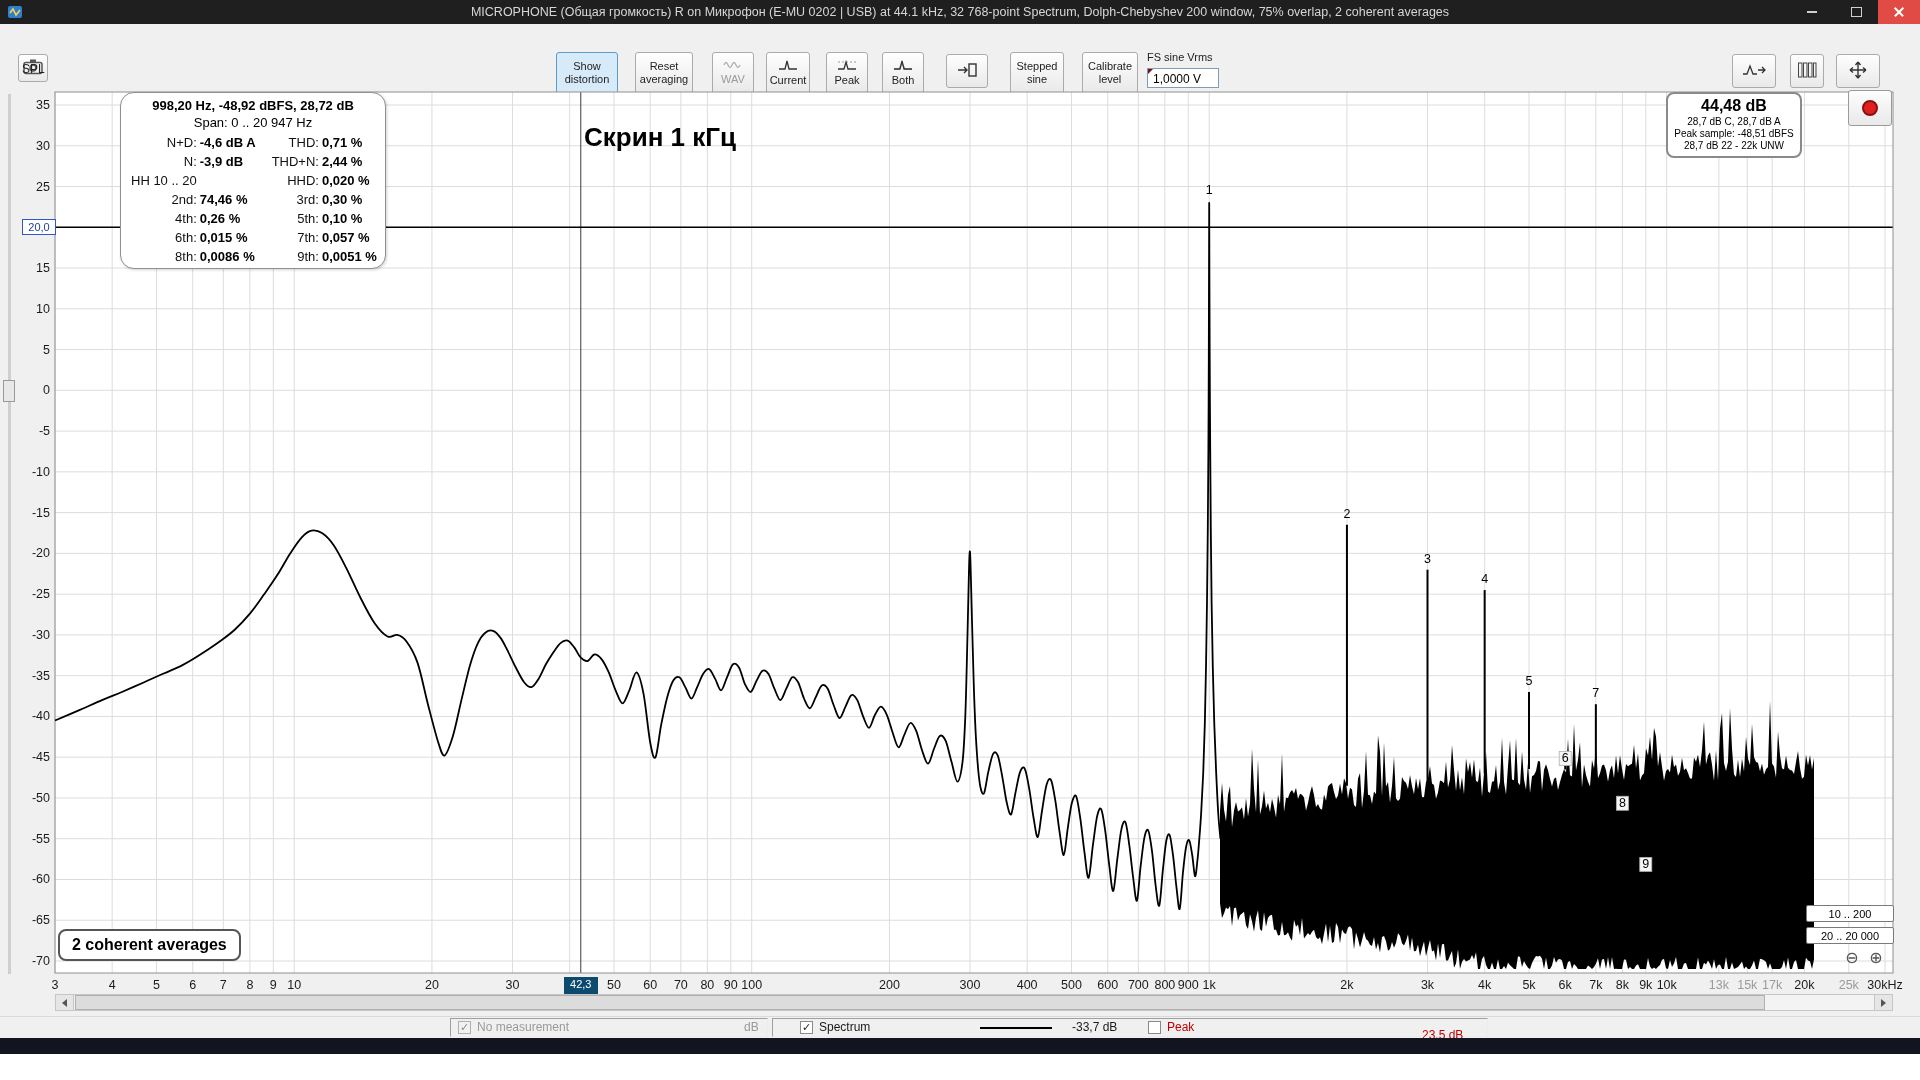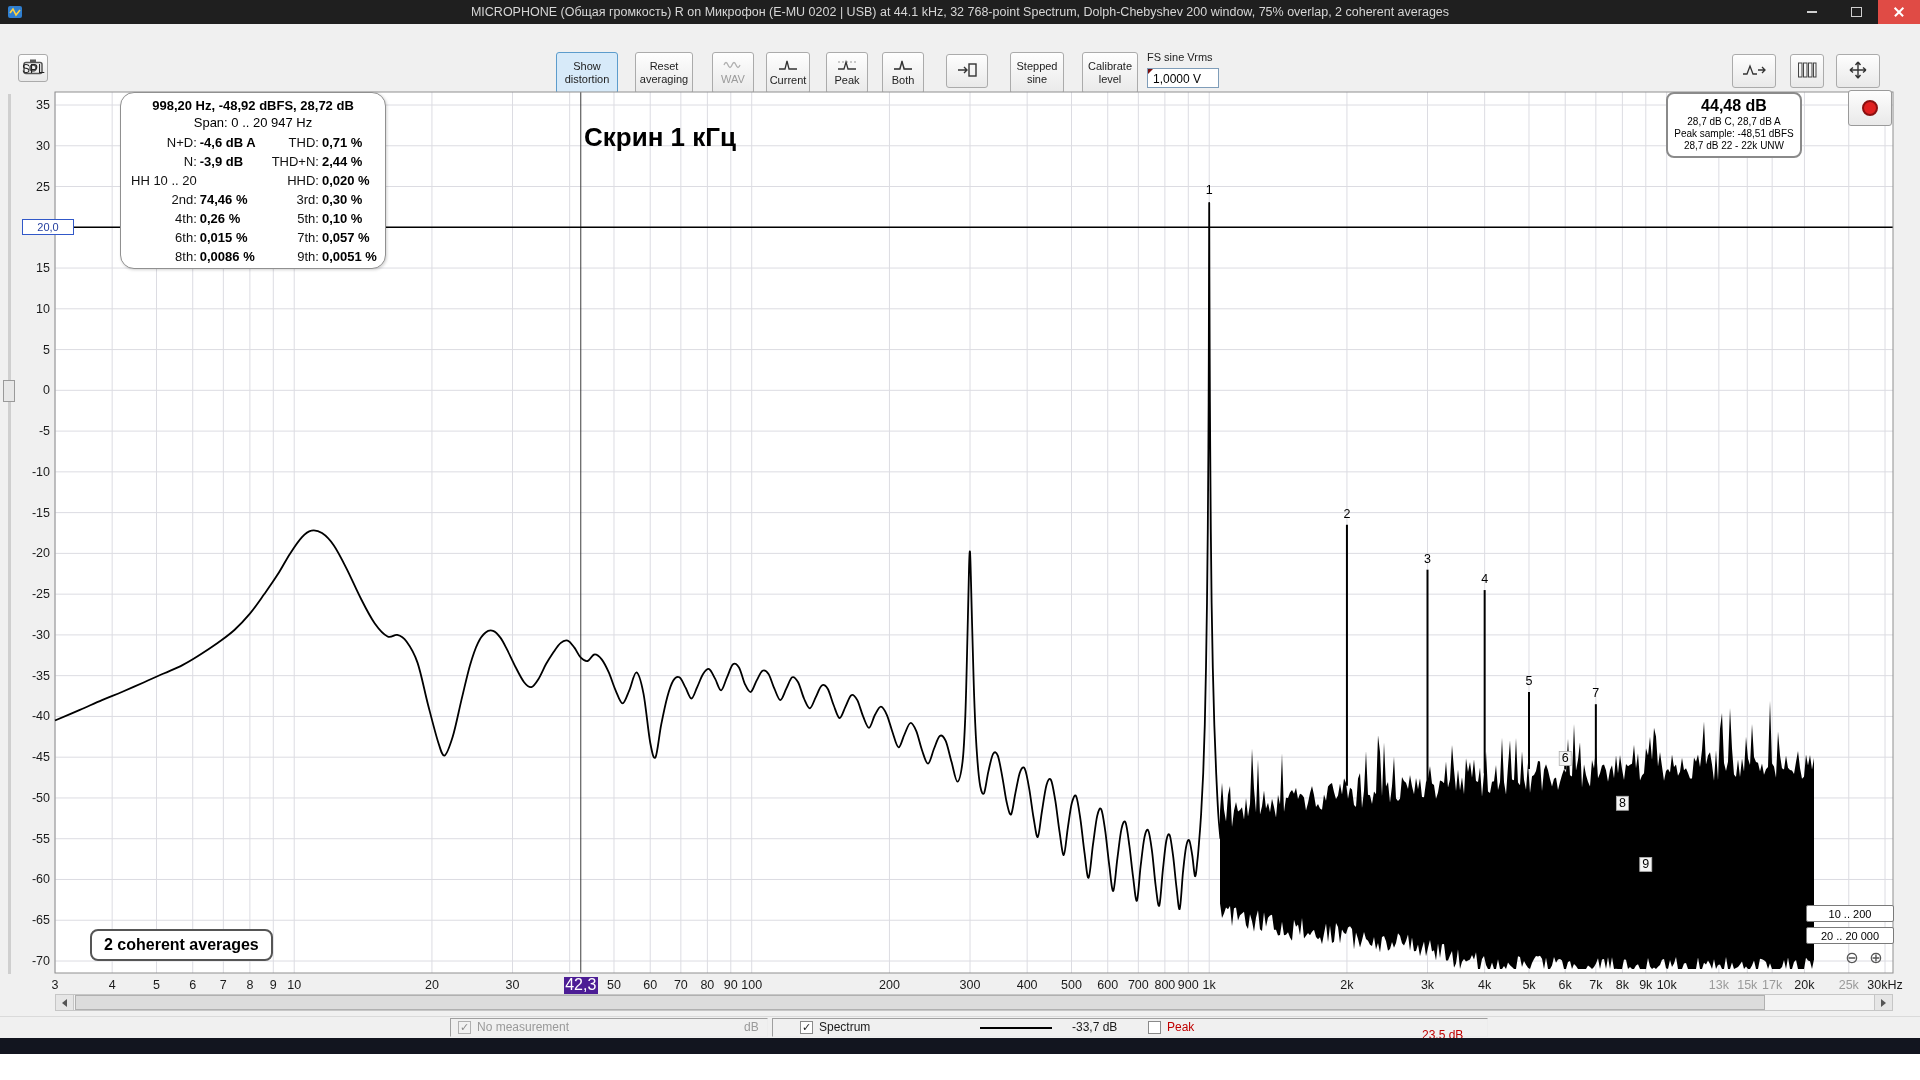--- a/index.html
+++ b/index.html
@@ -60,26 +60,26 @@
   .info-box td{font-size:13px;height:19px;white-space:nowrap;padding:0;}
   .info-box td.lab{text-align:right;color:#111;padding-right:3px;padding-left:6px;}
   .info-box td.val{text-align:left;font-weight:bold;color:#000;padding-right:10px;}
   .level-box{position:absolute;left:1666px;top:92px;width:136px;background:#fff;border:2px solid #8a8a8a;border-radius:8px;
     padding:3px 0 4px;text-align:center;box-sizing:border-box;}
   .level-big{font-size:16px;font-weight:bold;color:#000;margin-bottom:1px;}
   .level-small{font-size:10px;line-height:12px;color:#000;}
   .record-btn{position:absolute;left:1848px;top:90px;width:44px;height:36px;border:1px solid #9a9a9a;border-radius:3px;
     background:linear-gradient(#fdfdfd,#e9e9e9);display:flex;align-items:center;justify-content:center;box-sizing:border-box;}
   .record-dot{width:16px;height:16px;border-radius:50%;background:#e02020;border:2px solid #8a1010;box-sizing:border-box;}
-  .marker-level{position:absolute;left:22px;top:219px;width:52px;height:16px;background:#fff;border:1px solid #3158c8;
+  .marker-level{position:absolute;left:22px;top:219px;width:34px;height:16px;background:#fff;border:1px solid #3158c8;
     color:#26409f;font-size:11px;line-height:14px;text-align:center;box-sizing:border-box;}
-  .cursor-tag{position:absolute;left:564px;top:977px;width:34px;height:27px;background:#4c1d95;color:#fff;
-    font-size:16px;line-height:15px;text-align:center;}
+  .cursor-tag{position:absolute;left:564px;top:977px;width:34px;height:27px;background:#0c4a6e;color:#fff;
+    font-size:11px;line-height:15px;text-align:center;}
   .averages-box{position:absolute;left:58px;top:929px;background:#fff;border:2px solid #555;border-radius:8px;
-    padding:5px 12px;font-size:16px;font-weight:bold;color:#000;margin-left:32px;}
+    padding:5px 12px;font-size:16px;font-weight:bold;color:#000;}
   .range-btn{position:absolute;left:1806px;width:88px;height:17px;background:#fff;border:1px solid #7a7a7a;border-radius:2px;
     font-size:11px;line-height:15px;text-align:center;color:#000;box-sizing:border-box;}
   .zoom-glyph{position:absolute;top:948px;width:20px;height:20px;font-size:16px;line-height:20px;color:#555;text-align:center;}
 
   
   .hscroll{position:absolute;left:55px;top:994px;width:1838px;height:17px;background:#f3f3f3;border:1px solid #c6c6c6;box-sizing:border-box;}
   .hs-arrow{position:absolute;top:0;width:17px;height:15px;background:#e6e6e6;display:flex;align-items:center;justify-content:center;}
   .hs-left{left:0;border-right:1px solid #c6c6c6;}
   .hs-right{right:0;border-left:1px solid #c6c6c6;}
   .tri-l{width:0;height:0;border-top:4px solid transparent;border-bottom:4px solid transparent;border-right:5px solid #555;}

